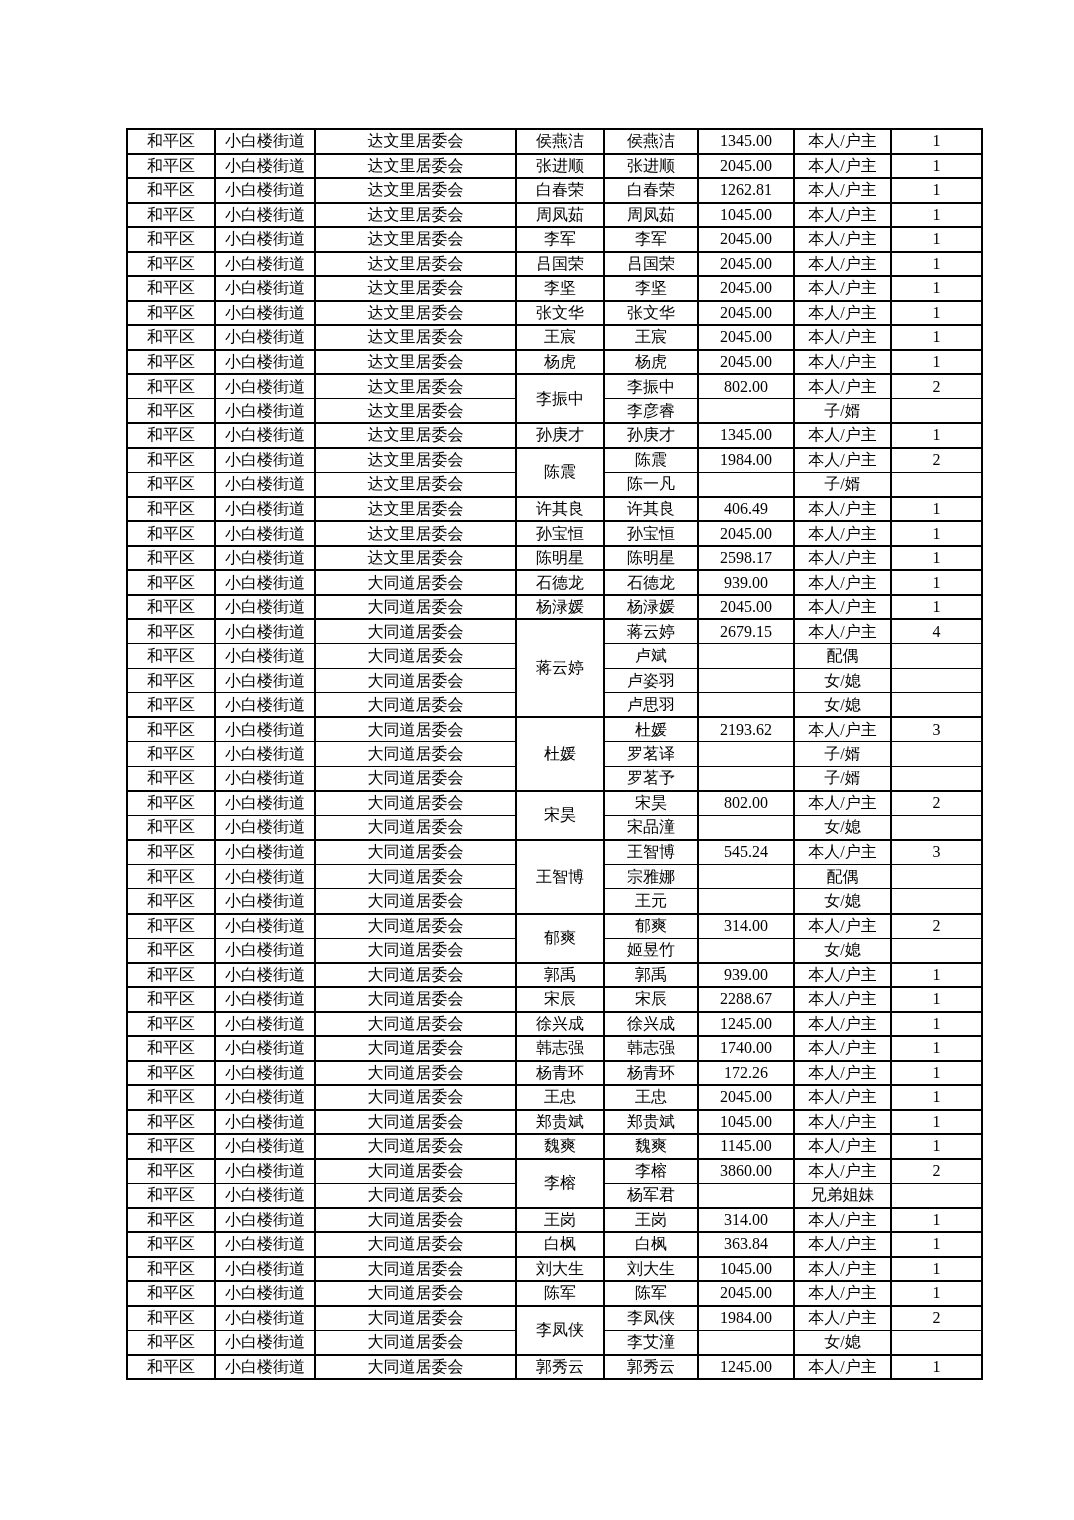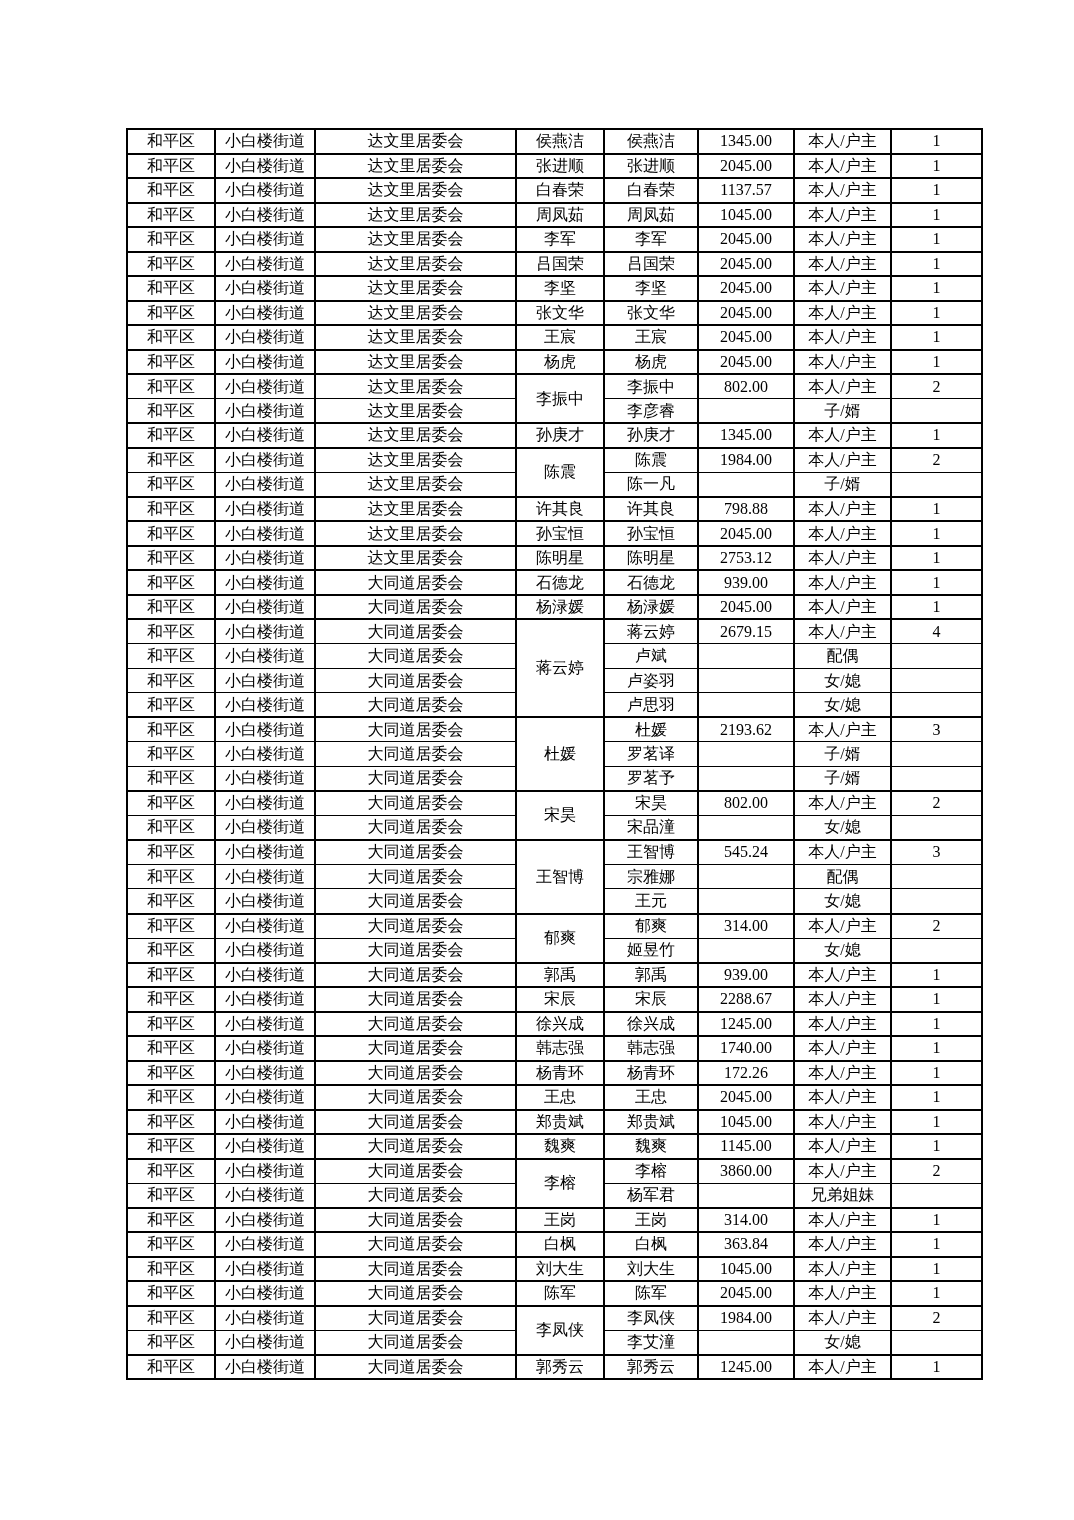--- a/index.html
+++ b/index.html
@@ -86,21 +86,21 @@
           <td>2045.00</td>
           <td>本人/户主</td>
           <td>1</td>
         </tr>
         <tr class="group-start">
           <td>和平区</td>
           <td>小白楼街道</td>
           <td>达文里居委会</td>
           <td>白春荣</td>
           <td>白春荣</td>
-          <td>1137.57</td>
+          <td>1262.81</td>
           <td>本人/户主</td>
           <td>1</td>
         </tr>
         <tr class="group-start">
           <td>和平区</td>
           <td>小白楼街道</td>
           <td>达文里居委会</td>
           <td>周凤茹</td>
           <td>周凤茹</td>
           <td>1045.00</td>
@@ -214,41 +214,41 @@
           <td></td>
           <td>子/婿</td>
           <td></td>
         </tr>
         <tr class="group-start">
           <td>和平区</td>
           <td>小白楼街道</td>
           <td>达文里居委会</td>
           <td>许其良</td>
           <td>许其良</td>
-          <td>798.88</td>
+          <td>406.49</td>
           <td>本人/户主</td>
           <td>1</td>
         </tr>
         <tr class="group-start">
           <td>和平区</td>
           <td>小白楼街道</td>
           <td>达文里居委会</td>
           <td>孙宝恒</td>
           <td>孙宝恒</td>
           <td>2045.00</td>
           <td>本人/户主</td>
           <td>1</td>
         </tr>
         <tr class="group-start">
           <td>和平区</td>
           <td>小白楼街道</td>
           <td>达文里居委会</td>
           <td>陈明星</td>
           <td>陈明星</td>
-          <td>2753.12</td>
+          <td>2598.17</td>
           <td>本人/户主</td>
           <td>1</td>
         </tr>
         <tr class="group-start">
           <td>和平区</td>
           <td>小白楼街道</td>
           <td>大同道居委会</td>
           <td>石德龙</td>
           <td>石德龙</td>
           <td>939.00</td>

